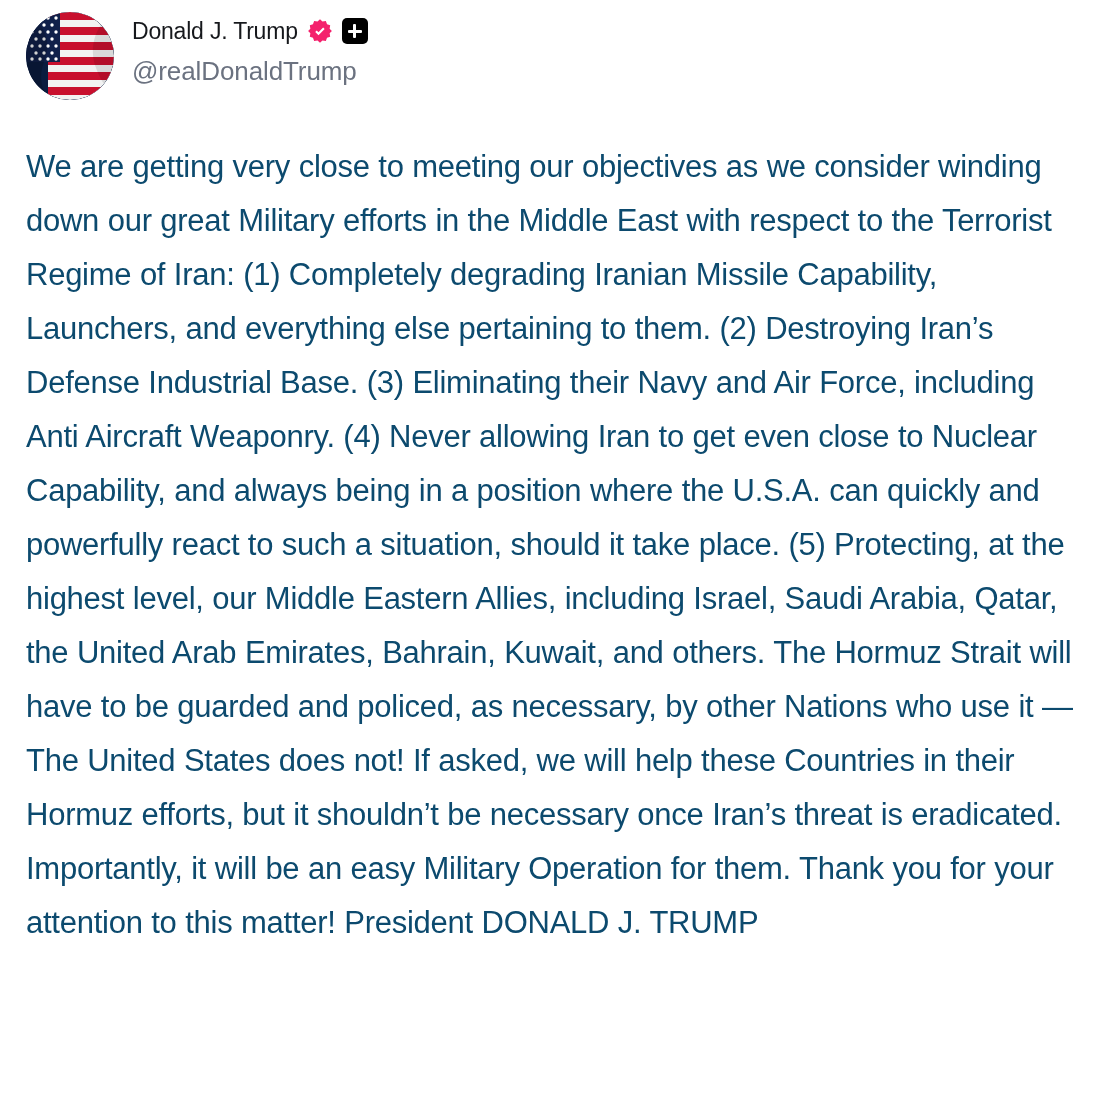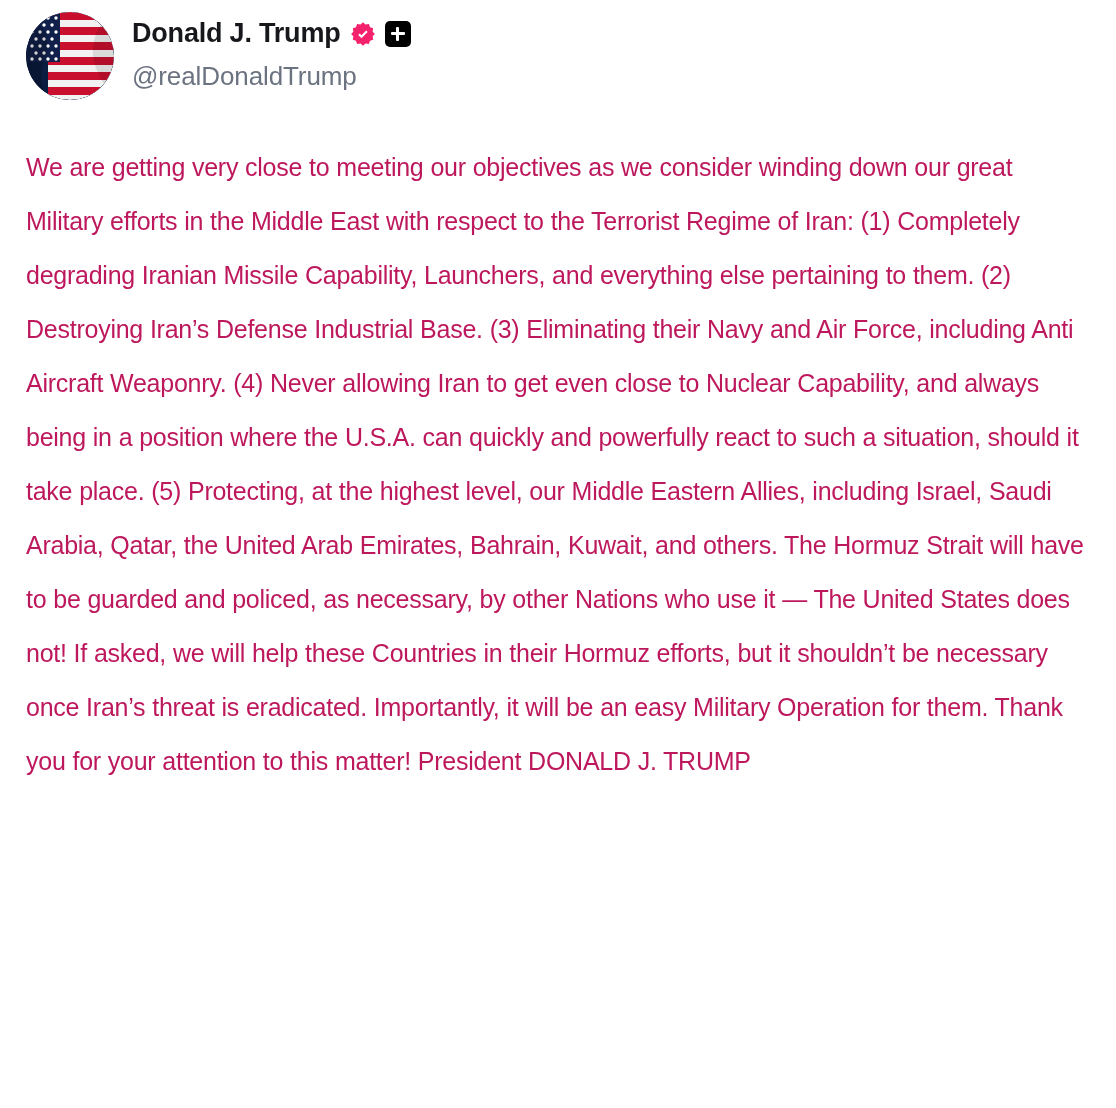--- a/index.html
+++ b/index.html
@@ -49,22 +49,22 @@
     padding-top: 6px;
   }
 
   .name-row {
     display: flex;
     align-items: center;
     gap: 9px;
   }
 
   .display-name {
-    font-size: 27px;
-    font-weight: bold;
+    font-size: 23px;
+    font-weight: normal;
     color: #16181c;
     letter-spacing: -0.2px;
     line-height: 1.15;
   }
 
   .verified-badge {
     width: 26px;
     height: 26px;
     flex: 0 0 auto;
     display: inline-block;
@@ -97,23 +97,23 @@
     font-size: 26px;
     color: #6b7280;
     margin-top: 12px;
     line-height: 1.2;
     letter-spacing: -0.1px;
   }
 
   
   .post-body {
     margin-top: 40px;
-    font-size: 25px;
+    font-size: 31px;
     line-height: 54px;
-    color: #be185d;
+    color: #0c4a6e;
     letter-spacing: -0.25px;
     word-spacing: 0.2px;
     white-space: pre-wrap;
     font-weight: 400;
   }
 </style>
 </head>
 <body>
 
 <div class="post">

